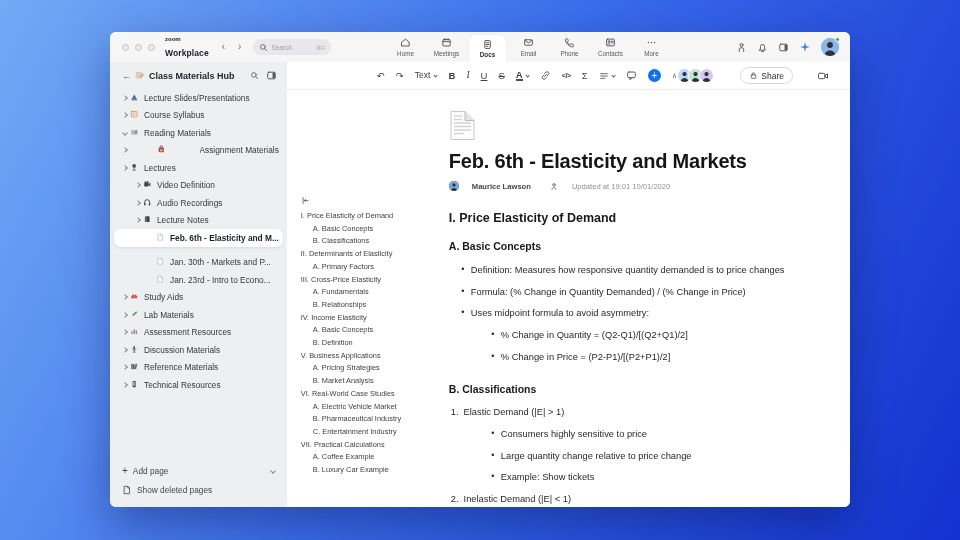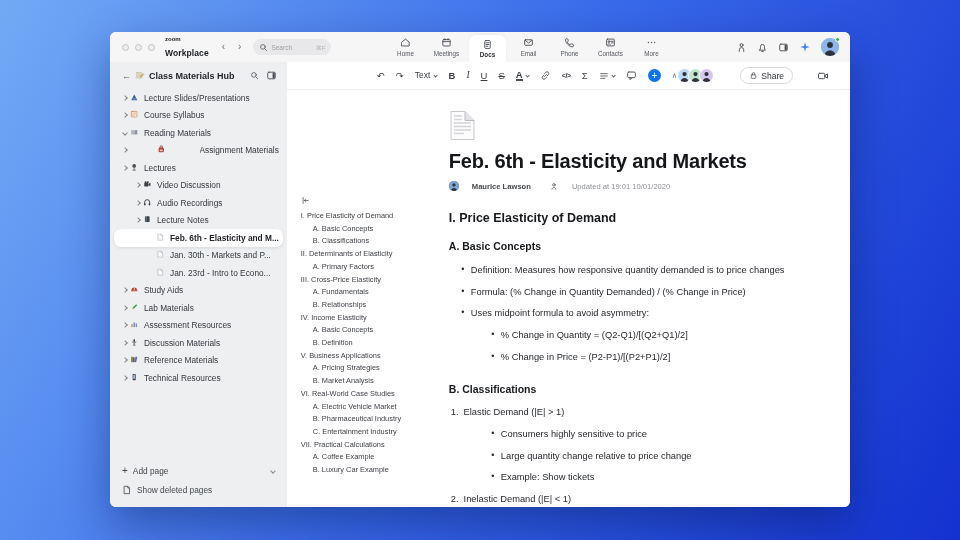--- a/index.html
+++ b/index.html
@@ -309,21 +309,21 @@
                 <span class="chev right"></span>
               </span>
               <span class="sicon">
                 <svg viewBox="0 0 12 12" width="10" height="10" fill="none" stroke="#4b4f55" stroke-width="1" stroke-linecap="round" stroke-linejoin="round">
                   <circle cx="3.1" cy="2.6" r="1.2" fill="#3c4046" stroke="none"></circle>
                   <circle cx="5.7" cy="2.6" r="1.2" fill="#3c4046" stroke="none"></circle>
                   <rect x="1.5" y="3.4" width="5" height="4.4" rx="1" fill="#3c4046" stroke="none"></rect>
                   <path d="M6.5 4.8 8.9 3.4v4.2L6.5 6.2Z" fill="#3c4046" stroke="none"></path>
                 </svg>
               </span>
-              <span class="slabel">Video Discussion</span>
+              <span class="slabel">Video Definition</span>
             </div>
             <div class="sb-row" style="padding-left: 19px;">
               <span class="chevbox">
                 <span class="chev right"></span>
               </span>
               <span class="sicon">
                 <svg viewBox="0 0 12 12" width="10" height="10" fill="none" stroke="#4b4f55" stroke-width="1" stroke-linecap="round" stroke-linejoin="round">
                   <path d="M2 7.2V5a3 3 0 0 1 6 0v2.2" stroke="#3c4046" stroke-width="1.1"></path>
                   <rect x="1.3" y="6.2" width="1.9" height="2.8" rx=".9" fill="#3c4046" stroke="none"></rect>
                   <rect x="6.8" y="6.2" width="1.9" height="2.8" rx=".9" fill="#3c4046" stroke="none"></rect>
@@ -346,21 +346,21 @@
             <div class="sb-row active" style="padding-left: 32px;">
               <span class="chevbox"></span>
               <span class="sicon">
                 <svg viewBox="0 0 12 12" width="10" height="10" fill="none" stroke="#4b4f55" stroke-width="1" stroke-linecap="round" stroke-linejoin="round">
                   <path d="M2.7 1.4h3.4l1.9 1.9v5.3H2.7Z" fill="#fbfbfc" stroke="#a9b0b9" stroke-width=".7"></path>
                   <path d="M6.1 1.4v1.9H8" fill="#dfe3e8" stroke="#a9b0b9" stroke-width=".6"></path>
                 </svg>
               </span>
               <span class="slabel">Feb. 6th - Elasticity and M...</span>
             </div>
-            <div class="sb-row" style="padding-left: 32px;">
+            <div class="sb-row" style="padding-left: 32px; margin-top: 7px;">
               <span class="chevbox"></span>
               <span class="sicon">
                 <svg viewBox="0 0 12 12" width="10" height="10" fill="none" stroke="#4b4f55" stroke-width="1" stroke-linecap="round" stroke-linejoin="round">
                   <path d="M2.7 1.4h3.4l1.9 1.9v5.3H2.7Z" fill="#fbfbfc" stroke="#a9b0b9" stroke-width=".7"></path>
                   <path d="M6.1 1.4v1.9H8" fill="#dfe3e8" stroke="#a9b0b9" stroke-width=".6"></path>
                 </svg>
               </span>
               <span class="slabel">Jan. 30th - Markets and P...</span>
             </div>
             <div class="sb-row" style="padding-left: 32px;">

